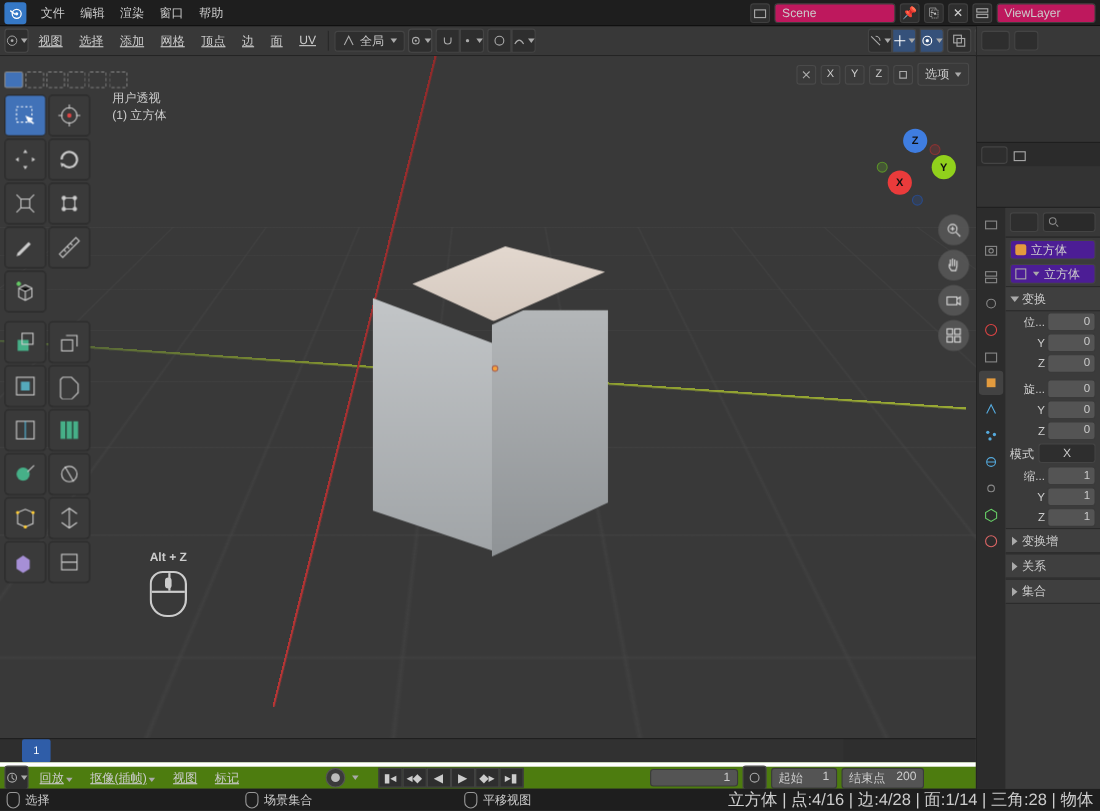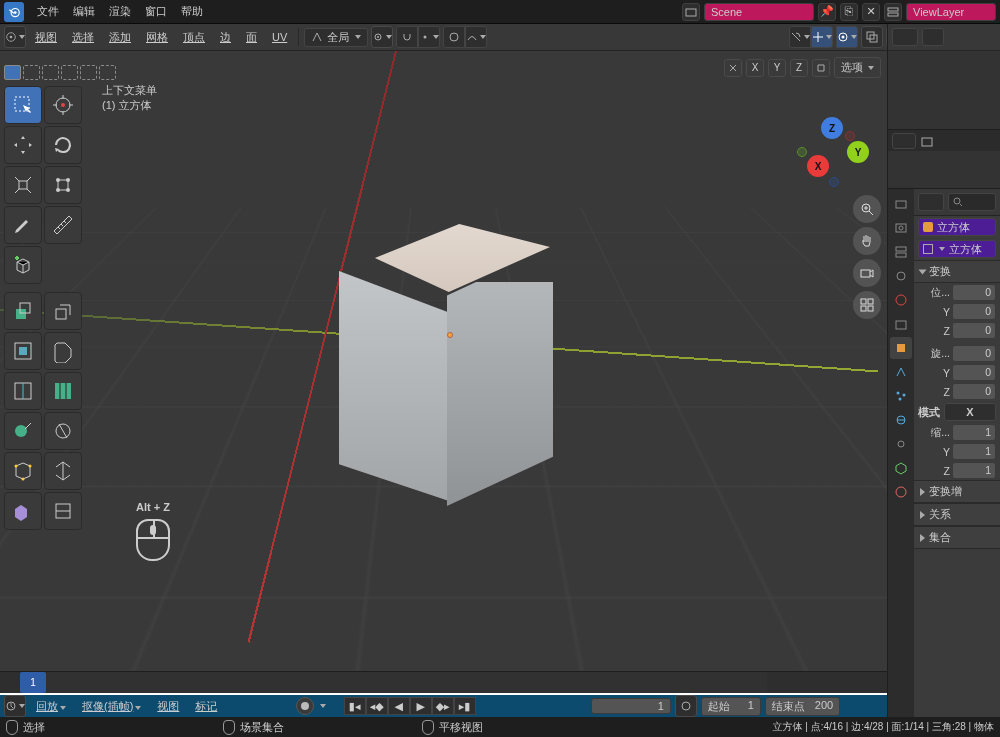--- a/index.html
+++ b/index.html
@@ -82,32 +82,32 @@
 .zline { position:absolute; left:400px; top:-20px; width:2px; height:630px; background:linear-gradient(#8f2a2a,#b83535); transform:rotate(14deg); transform-origin:top; z-index:2; }
 
 
 .keyhint { position:absolute; left:136px; top:450px; z-index:5; text-align:center; }
 .keyhint .mouse { width:34px; height:42px; border:2px solid #ccc; border-radius:12px 12px 16px 16px; margin:6px auto 0; position:relative; }
 .keyhint .mouse:before { content:''; position:absolute; left:50%; top:0; width:2px; height:16px; background:#ccc; }
 .keyhint .mouse:after { content:''; position:absolute; left:0; top:16px; width:100%; height:2px; background:#ccc; }
 .keyhint .mw { position:absolute; left:50%; top:4px; width:6px; height:10px; margin-left:-3px; background:#ccc; border-radius:3px; }
 
 
-.timeline { position:absolute; left:0; right:113px; bottom:20px; height:24px; background:#0c4a6e; border-top:2px solid #ffffff; display:flex; align-items:center; padding:0 4px; gap:4px; }
+.timeline { position:absolute; left:0; right:113px; bottom:20px; height:24px; background:#4d7c0f; border-top:4px solid #ffffff; display:flex; align-items:center; padding:0 4px; gap:4px; }
 .timeline .transport { display:flex; gap:0; margin-left:14px; }
 .timeline .transport .t { width:22px; height:18px; background:#2e2e2e; border:1px solid #444; display:flex; align-items:center; justify-content:center; }
 .timeline .numfield { background:#545454; border:1px solid #3a3a3a; border-radius:3px; padding:1px 6px; display:flex; gap:10px; min-width:60px; justify-content:space-between; }
 .timeline .autokey { width:18px; height:18px; border-radius:9px; background:#3a3a3a; border:1px solid #555; display:flex; align-items:center; justify-content:center; }
 .timeline .autokey .dot { width:8px; height:8px; background:#bbb; border-radius:4px; }
 
 
 .status { position:absolute; left:0; right:0; bottom:0; height:20px; background:#1e1e1e; display:flex; align-items:center; padding:0 6px; gap:18px; }
 .status .seg { display:flex; align-items:center; gap:5px; }
 .status .mouseicon { width:12px; height:15px; border:1px solid #999; border-radius:4px 4px 6px 6px; }
-.status .stats { margin-left:auto; font-size:10px; }
+.status .stats { margin-left:auto; font-size:15px; }
 
 
 .rightcol { position:absolute; right:0; top:24px; width:113px; bottom:20px; background:#333; border-left:1px solid #1e1e1e; display:flex; flex-direction:column; }
 .outliner { height:165px; border-bottom:1px solid #1e1e1e; }
 .outliner .ohdr { height:27px; background:#383838; display:flex; align-items:center; padding:0 4px; gap:4px; border-bottom:1px solid #242424; }
 .outliner .ohdr .dd { width:26px; height:18px; background:#2e2e2e; border:1px solid #444; border-radius:3px; }
 .outliner .ohdr .filt { width:22px; height:18px; background:#2e2e2e; border:1px solid #444; border-radius:3px; }
 .outliner .tree { padding:3px 2px; font-size:11px; }
 .outliner .trow { display:flex; align-items:center; gap:3px; padding:1px 2px; }
 .outliner .trow.sel { background:#314a6d; }
@@ -118,21 +118,21 @@
 .proppanel { flex:1; background:#3b3b3b; overflow:hidden; }
 .proppanel .phdr { height:27px; background:#383838; border-bottom:1px solid #242424; display:flex; align-items:center; padding:0 4px; gap:4px; }
 .proppanel .phdr .dd { width:26px; height:18px; background:#2e2e2e; border:1px solid #444; border-radius:3px; }
 .proppanel .phdr .search { flex:1; height:18px; background:#2a2a2a; border:1px solid #444; border-radius:3px; display:flex; align-items:center; padding:0 4px; }
 .proppanel .row { display:flex; align-items:center; padding:2px 4px; gap:4px; }
 .proppanel .objpill { flex:1; height:18px; background:#4c1d95; border:1px solid #444; border-radius:3px; display:flex; align-items:center; padding:0 4px; gap:4px; }
 .proppanel .panelhdr { background:#3f3f3f; padding:3px 6px; display:flex; align-items:center; gap:4px; border-top:1px solid #2a2a2a; border-bottom:1px solid #2a2a2a; }
 .proppanel .field { display:flex; align-items:center; padding:1px 4px; gap:2px; }
 .proppanel .field .lbl { width:32px; text-align:right; font-size:10.5px; }
 .proppanel .field .val { flex:1; height:17px; background:#545454; border:1px solid #3a3a3a; border-radius:3px; text-align:right; padding:0 4px; line-height:15px; font-size:10.5px; }
-.proppanel .modefield { display:flex; align-items:center; padding:2px 4px; gap:4px;font-weight:bold; }
+.proppanel .modefield { display:flex; align-items:center; padding:2px 4px; gap:4px; }
 .proppanel .modefield .dd2 { flex:1; height:18px; background:#2e2e2e; border:1px solid #444; border-radius:3px; text-align:center; line-height:16px; }
 
 .caret { display:inline-block; width:0; height:0; border-left:3px solid transparent; border-right:3px solid transparent; border-top:4px solid #aaa; margin-left:2px; }
 
 
 .tri { display:inline-block; width:0; height:0; border-top:4px solid transparent; border-bottom:4px solid transparent; border-left:5px solid #aaa; }
 .tri.down { transform:rotate(90deg); }
 .box { display:inline-block; width:12px; height:12px; border:1px solid #888; border-radius:2px; }
 .meshico { display:inline-block; width:10px;height:10px; background:#e39b3e; border-radius:2px; transform:rotate(45deg) scale(0.8); }
 
@@ -483,21 +483,21 @@
         <div class="tbtn">
             <svg viewBox="0 0 24 24">
               <rect x="5" y="5" width="14" height="14" fill="none" stroke="#ccc"></rect>
               <path d="M5 12h14" stroke="#ccc"></path>
             </svg>
           </div>
       </div>
     </div>
 
     <div class="perslabel">
-      <div>上下文菜单</div>
+      <div>用户透视</div>
       <div>(1) 立方体</div>
     </div>
 
     <div class="gizmo">
       <div class="axsm s1"></div>
       <div class="axsm s2"></div>
       <div class="axsm s3"></div>
       <div class="ax axZ">Z</div>
       <div class="ax axY">Y</div>
       <div class="ax axX">X</div>

